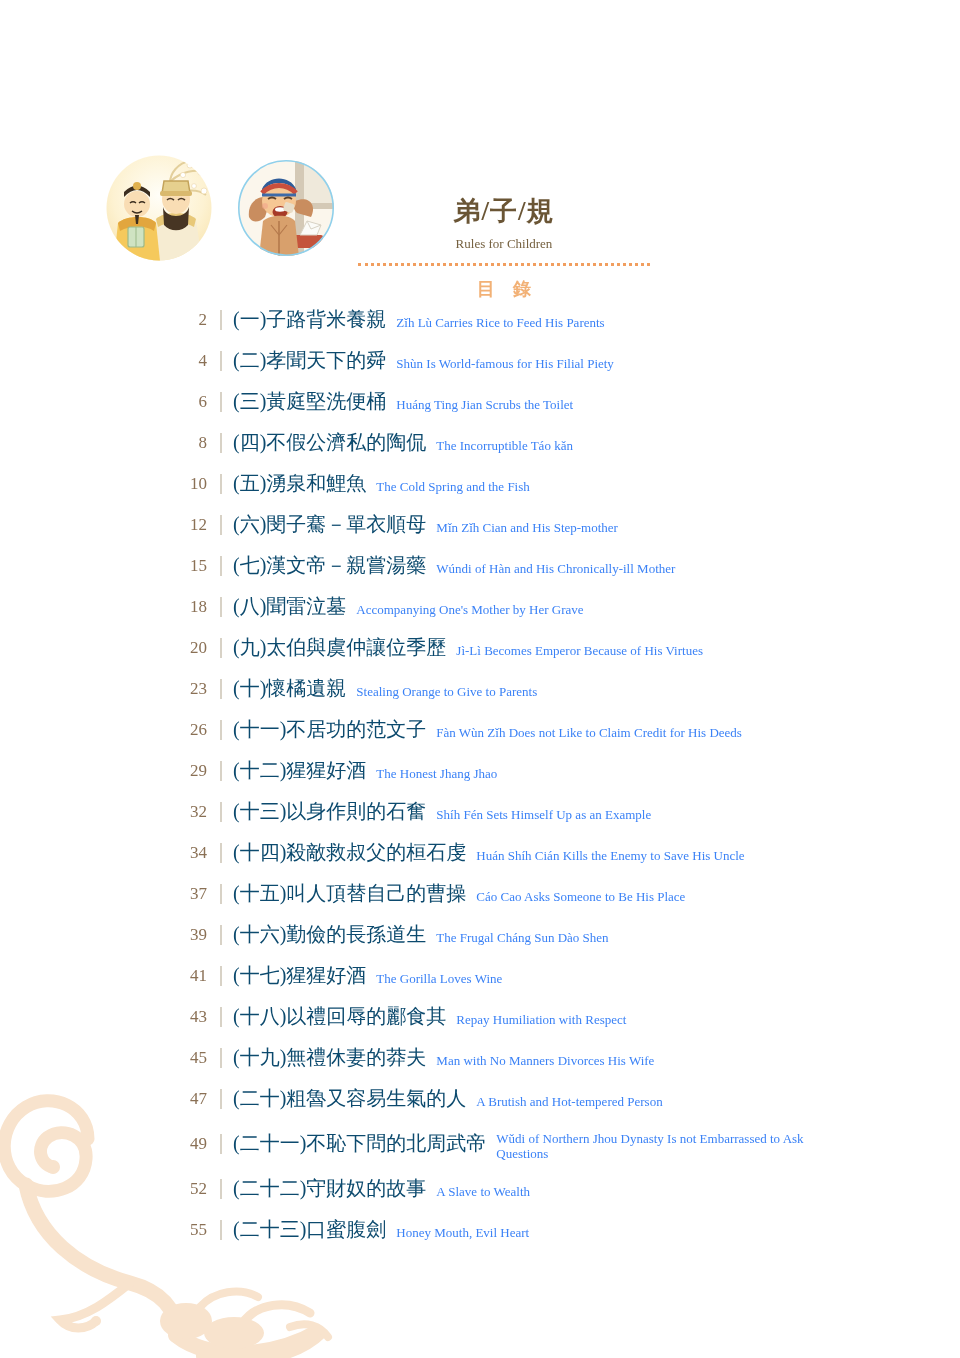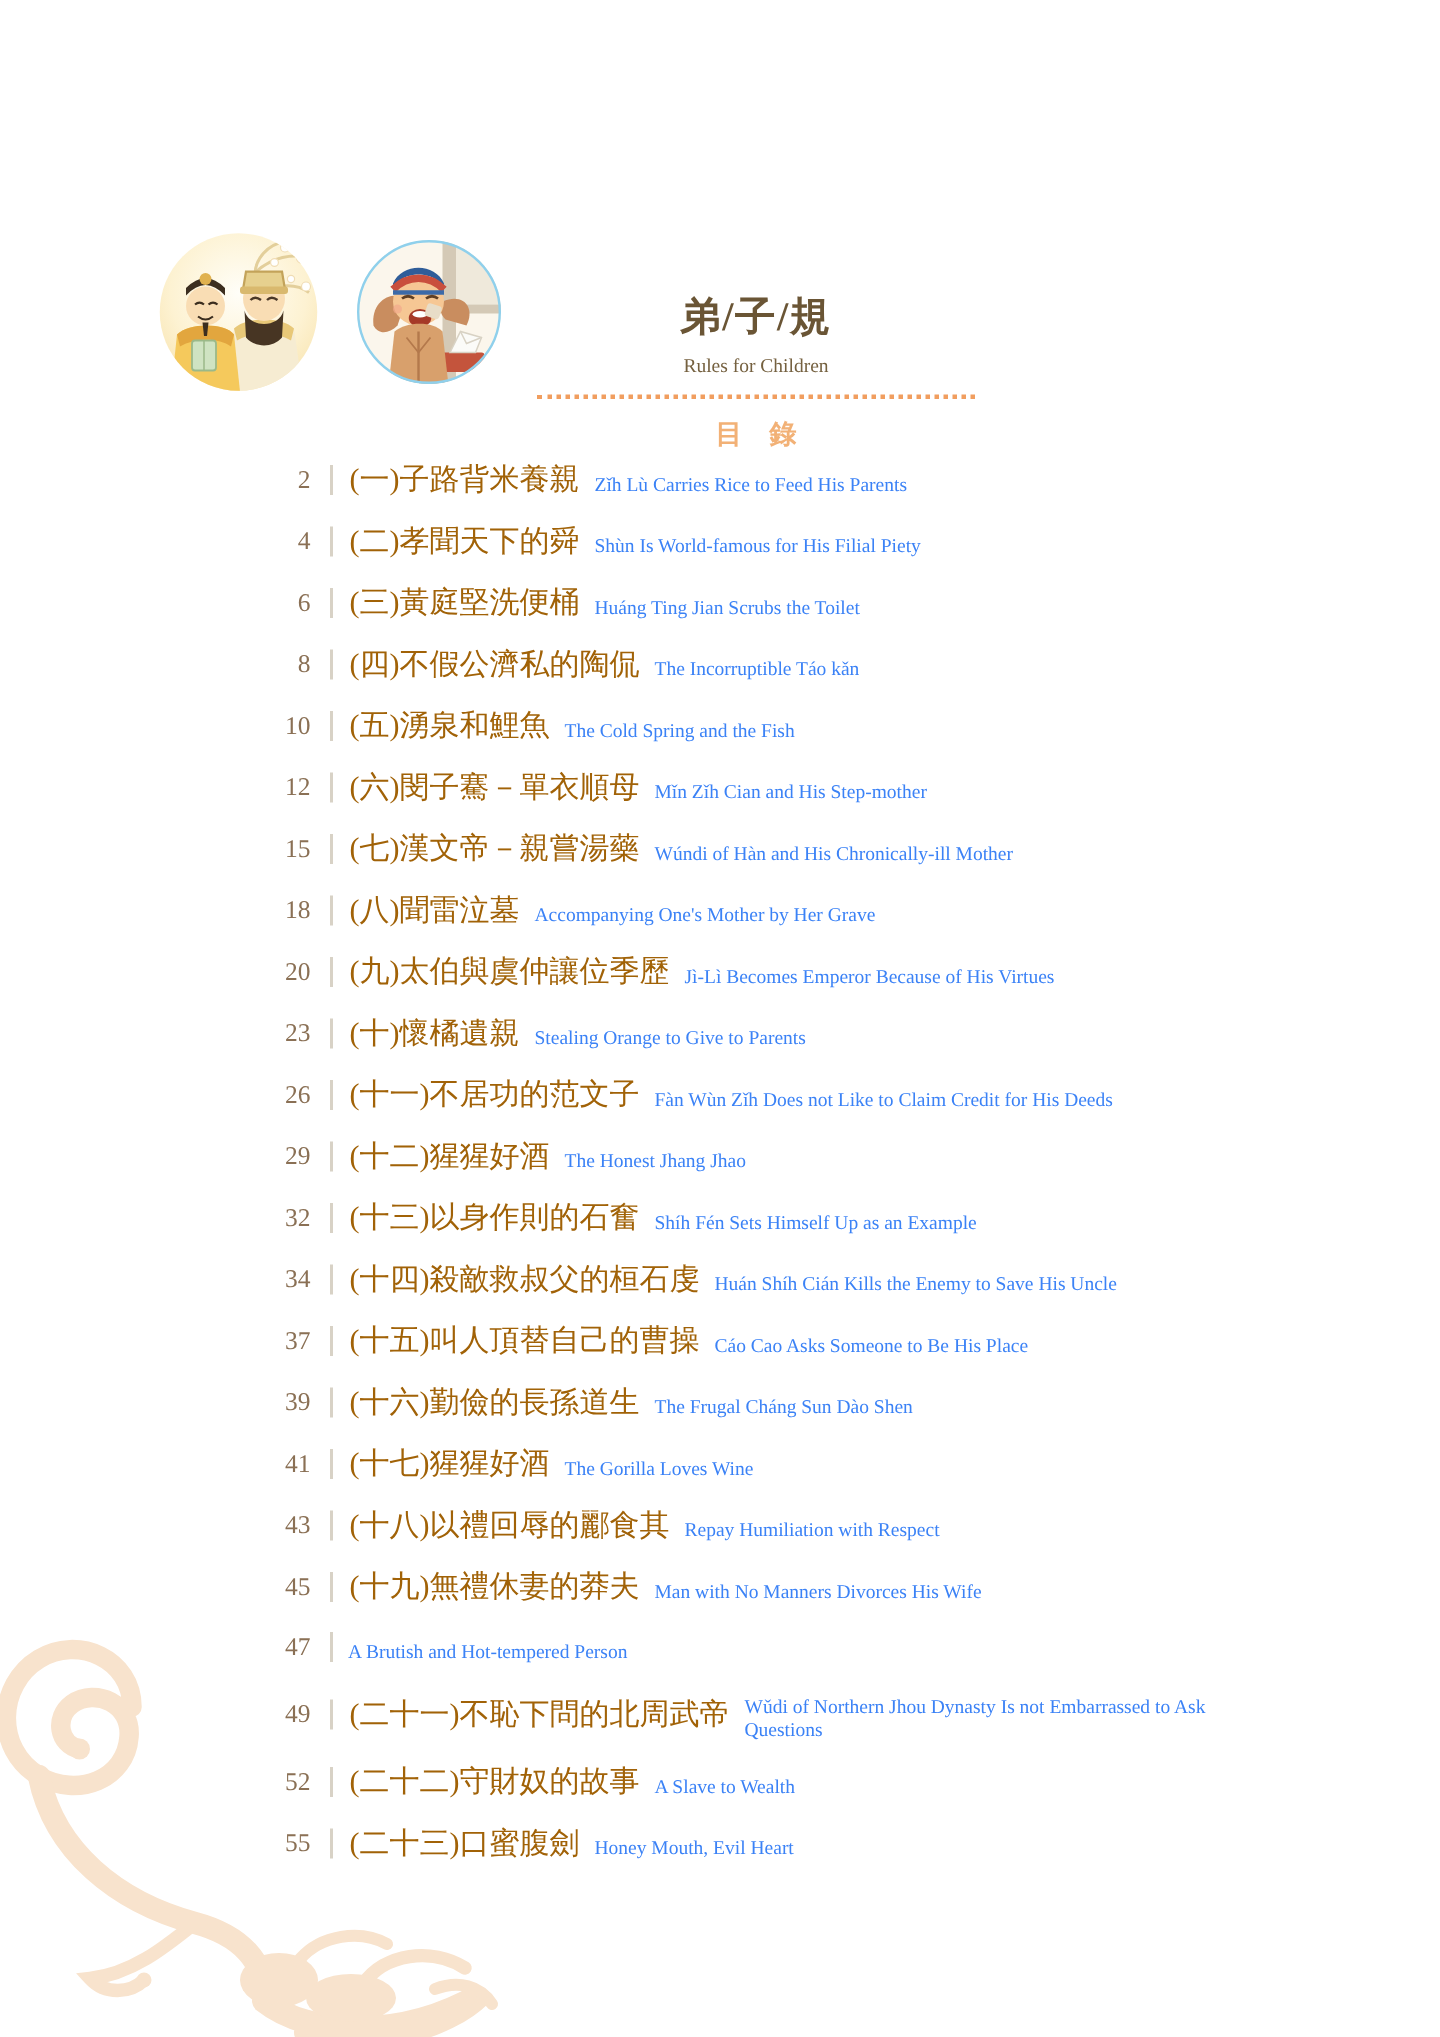--- a/index.html
+++ b/index.html
@@ -78,21 +78,21 @@
     height: 20px;
     margin-left: 13px;
     background: #d8d2c6;
   }
   .cn-title {
     flex: none;
     margin-left: 11px;
     font-size: 20px;
     font-weight: 500;
     white-space: nowrap;
-    color: #a16207;
+    color: #0c4a6e;
   }
   .en-subtitle {
     margin-left: 10px;
     padding-top: 5px;
     font-size: 13px;
     line-height: 15px;
     color: #3b82f6;
   }
   .toc-row:nth-child(21) .en-subtitle { max-width: 360px; }
   
@@ -331,20 +331,21 @@
   <div class="toc-row">
     <span class="page-num">45</span>
     <span class="row-divider"></span>
     <span class="cn-title">(十九)無禮休妻的莽夫</span>
     <span class="en-subtitle">Man with No Manners Divorces His Wife</span>
   </div>
 
   <div class="toc-row">
     <span class="page-num">47</span>
     <span class="row-divider"></span>
+    <span class="cn-title">(二十)粗魯又容易生氣的人</span>
     <span class="en-subtitle">A Brutish and Hot-tempered Person</span>
   </div>
 
   <div class="toc-row">
     <span class="page-num">49</span>
     <span class="row-divider"></span>
     <span class="cn-title">(二十一)不恥下問的北周武帝</span>
     <span class="en-subtitle">Wǔdi of Northern Jhou Dynasty Is not Embarrassed to Ask Questions</span>
   </div>
 

